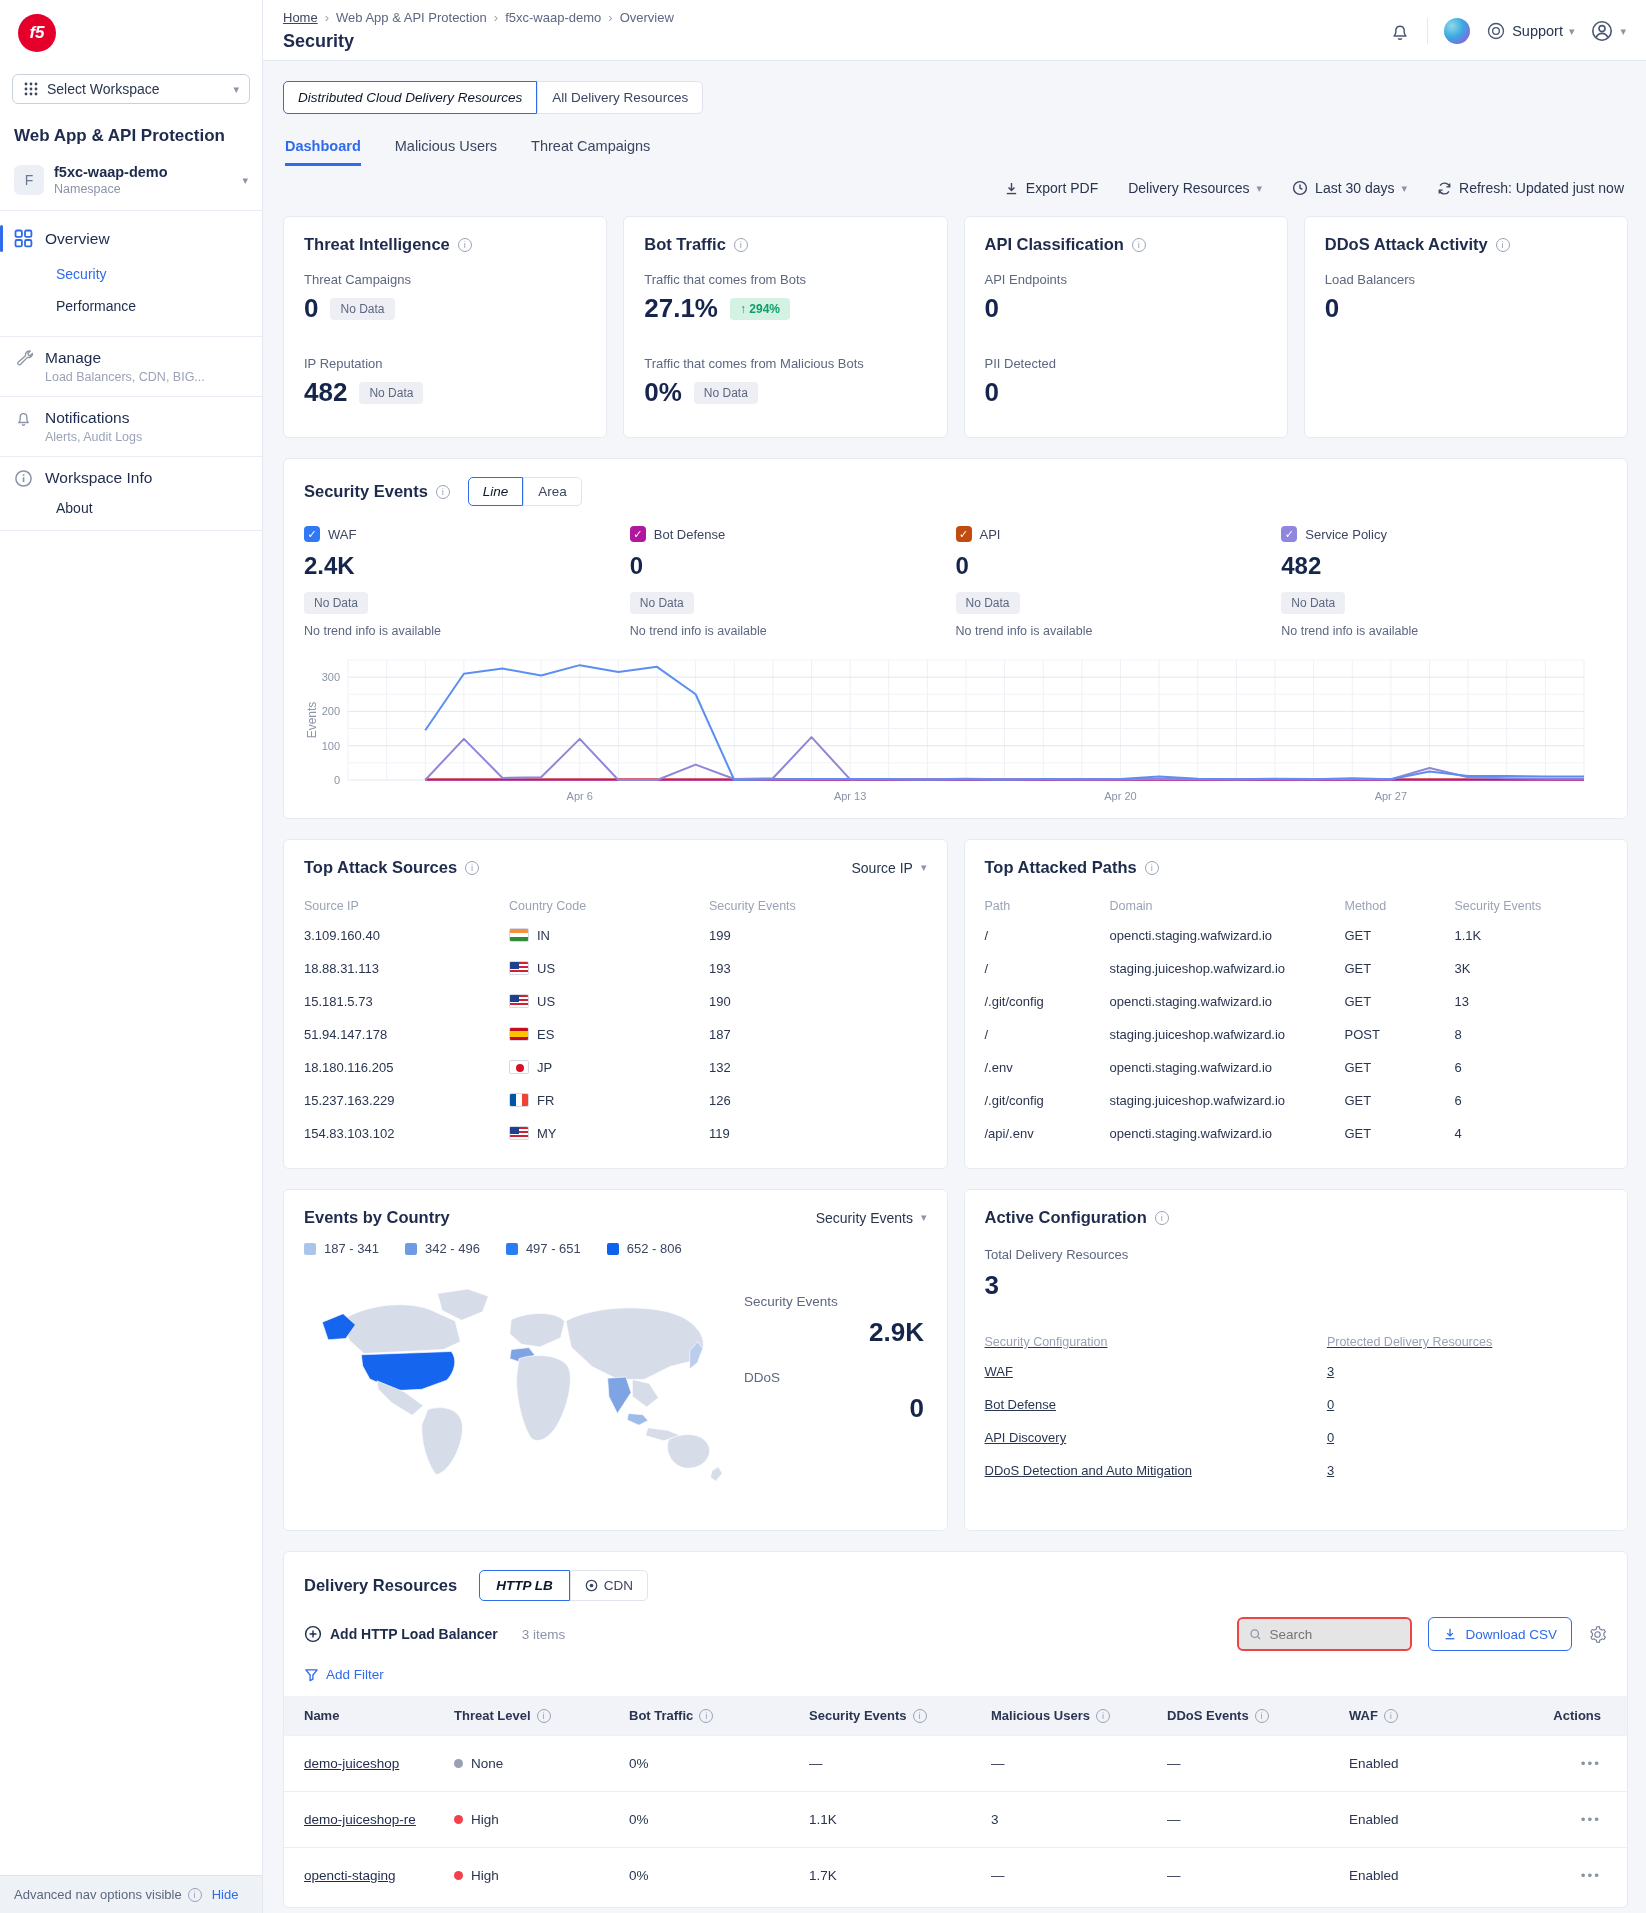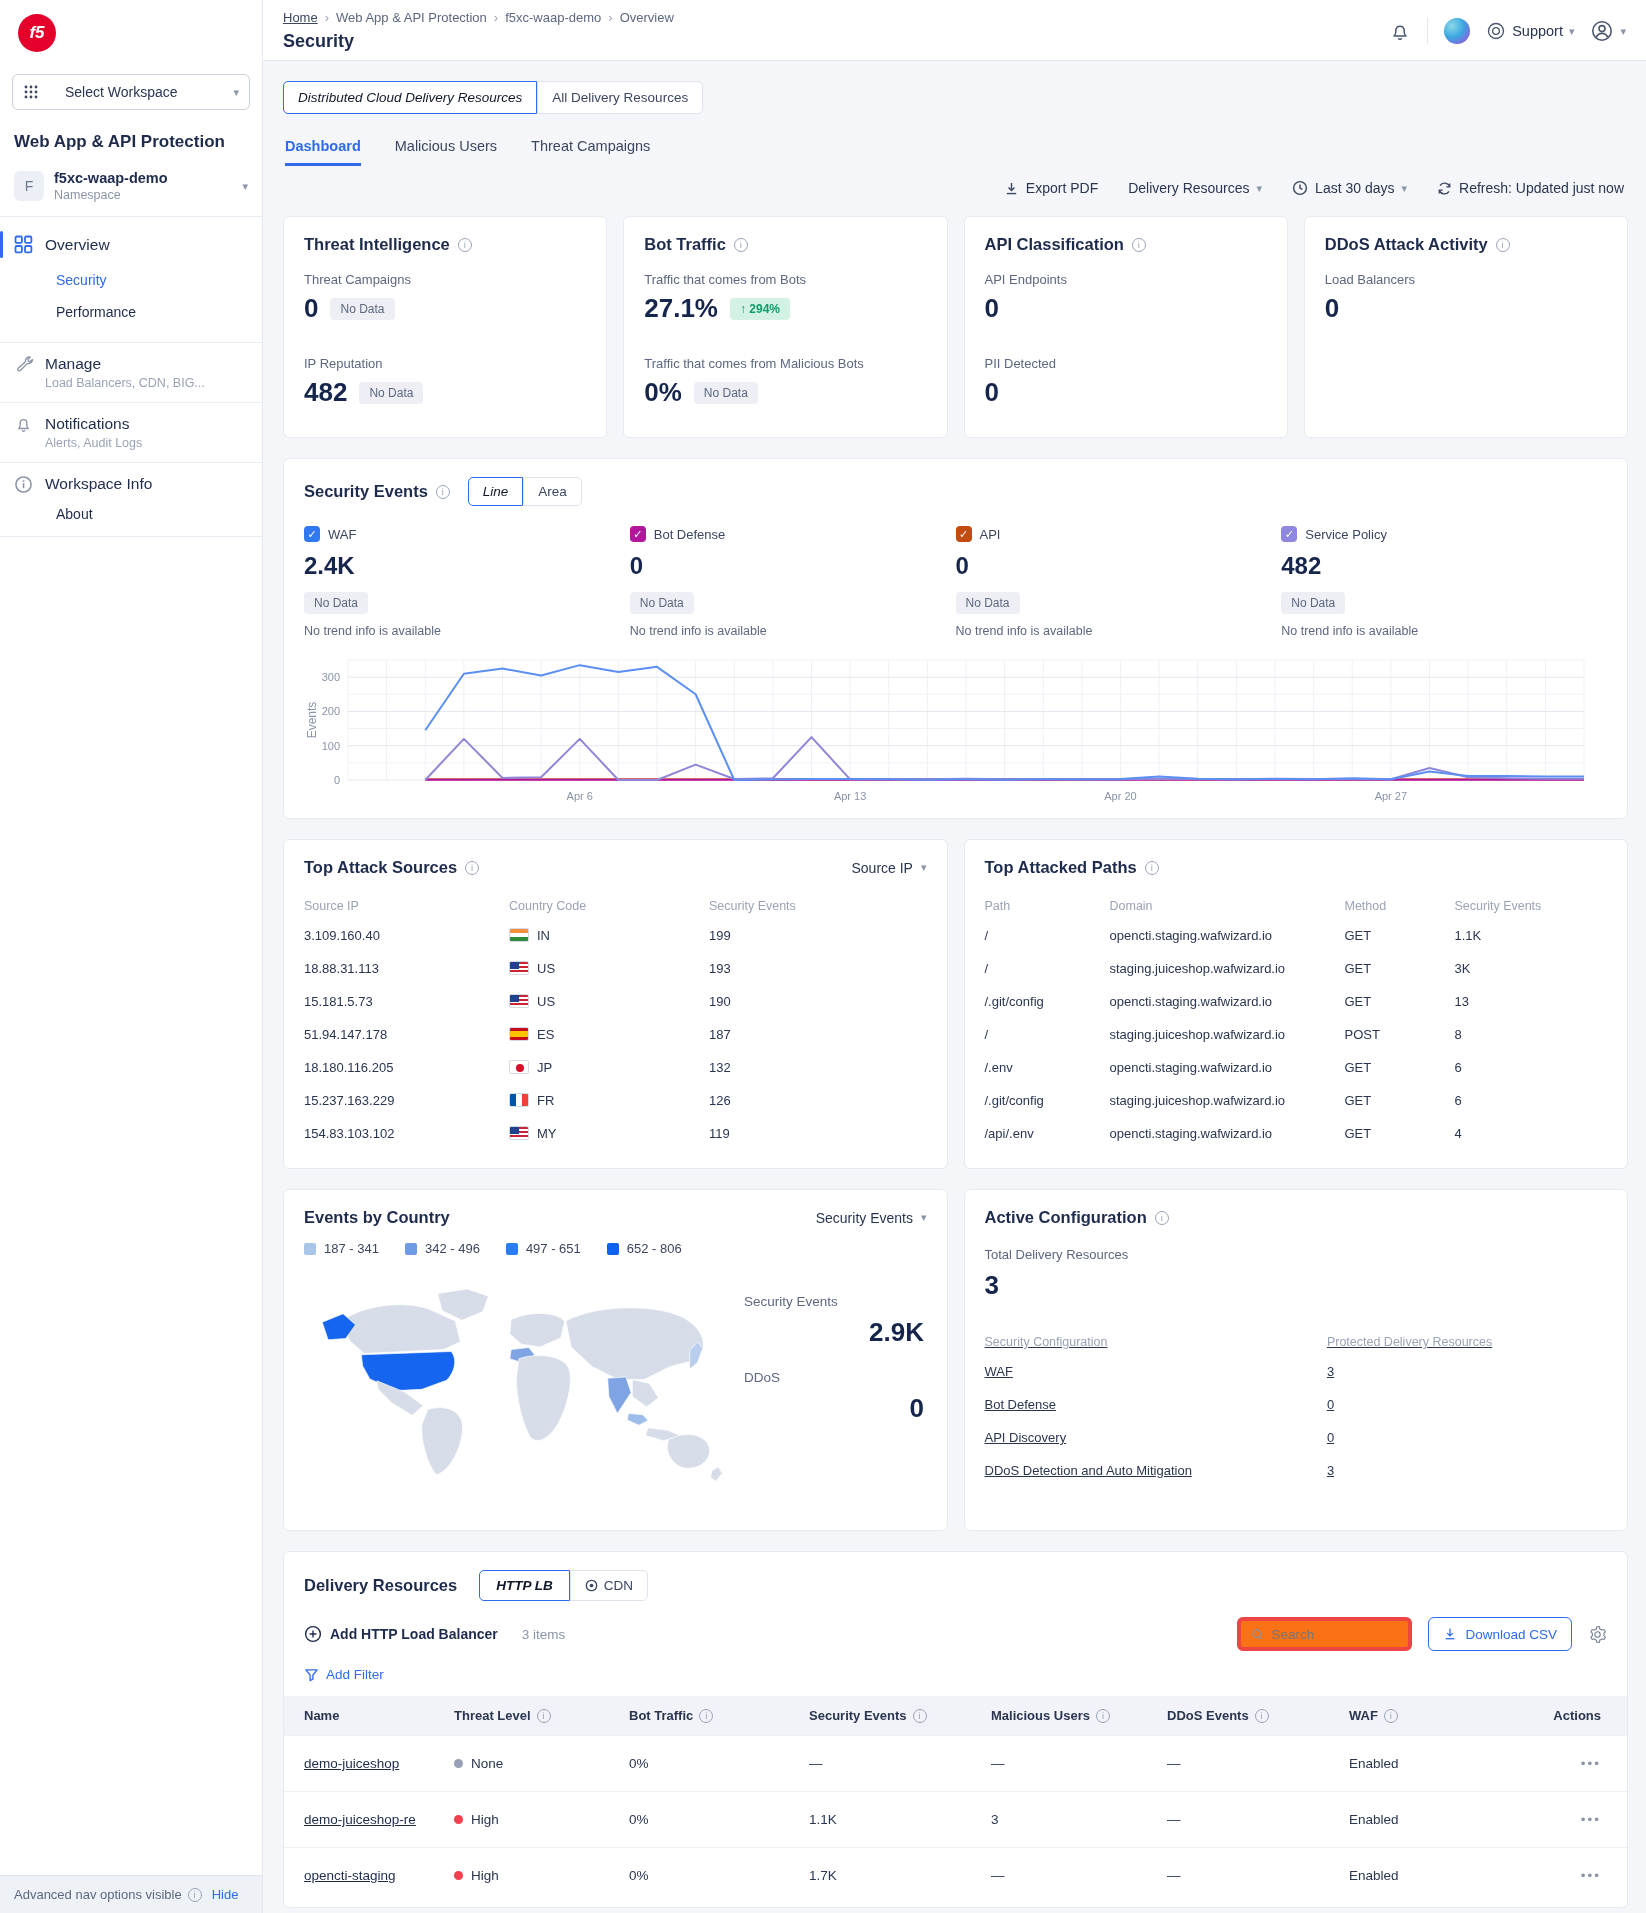--- a/index.html
+++ b/index.html
@@ -2,21 +2,21 @@
 <html><head>
 <meta charset="utf-8">
 <style>
   * { box-sizing: border-box; margin: 0; padding: 0; }
   html,body { width:1646px; height:1913px; }
   body { font-family:"Liberation Sans", sans-serif; background:#f4f6f9; color:#2a3550; display:flex; overflow:hidden; }
   
   .sidebar { width:263px; min-width:263px; background:#fff; border-right:1px solid #e4e8f0; display:flex; flex-direction:column; }
   .logo-wrap { padding:14px 0 10px 18px; }
   .f5-logo { width:38px; height:38px; border-radius:50%; background:#e4002b; color:#fff; font-weight:bold; font-style:italic; font-size:17px; display:flex; align-items:center; justify-content:center; }
-  .ws-select { margin:12px 12px 6px 12px; height:36px; border:1px solid #c9d1de; border-radius:6px; display:flex; align-items:center; gap:26px; padding:0 10px; cursor:pointer; background:#fff; }
+  .ws-select { margin:12px 12px 6px 12px; height:30px; border:1px solid #c9d1de; border-radius:6px; display:flex; align-items:center; gap:8px; padding:0 10px; cursor:pointer; background:#fff; }
   .ws-select .lbl { font-size:14px; color:#2a3550; flex:1; }
   .chev { color:#8a93a8; font-size:11px; }
   .ws-title { font-size:17px; font-weight:bold; color:#1e2b4d; padding:16px 14px 12px 14px; }
   .ns-row { display:flex; align-items:center; gap:10px; padding:6px 14px 14px 14px; border-bottom:1px solid #e9edf3; cursor:pointer; }
   .ns-avatar { width:30px; height:30px; border-radius:6px; background:#eceff5; color:#6b7690; display:flex; align-items:center; justify-content:center; font-size:14px; }
   .ns-texts { flex:1; }
   .ns-name { font-size:14.5px; font-weight:bold; color:#1e2b4d; }
   .ns-sub { font-size:12.5px; color:#8a93a8; margin-top:2px; }
   .nav { padding-top:8px; }
   .nav-item { display:flex; align-items:center; gap:12px; padding:10px 14px; position:relative; cursor:pointer; }
@@ -112,21 +112,21 @@
   .map-stat-value { font-size:26px; font-weight:bold; color:#16254c; margin-top:8px;text-align:right; }
   
   .ac-grid { grid-template-columns: 55% 45%; }
   .big-num { font-size:26px; font-weight:bold; color:#16254c; margin-top:8px; }
   
   .dr-card { margin:20px 0 24px 0; padding:18px 0 4px 0; }
   .dr-head { display:flex; align-items:center; gap:22px; padding:0 20px; }
   .dr-actions { display:flex; align-items:center; gap:16px; padding:16px 20px 0 20px; }
   .add-lb { display:flex; align-items:center; gap:8px; font-size:14px; font-weight:bold; color:#1e2b4d; cursor:pointer; }
   .items-count { font-size:13.5px; color:#8a93a8; margin-left:8px; }
-  .search-box { margin-left:auto; width:175px; height:34px; border:4px solid #ef4444; border-radius:6px; display:flex; align-items:center; gap:7px; padding:0 10px; background:#f97316; }
+  .search-box { margin-left:auto; width:175px; height:34px; border:2px solid #ef4444; border-radius:6px; display:flex; align-items:center; gap:7px; padding:0 10px; background:#e5e5e5; }
   .search-box input { border:none; outline:none; width:100%; font-size:13.5px; font-family:inherit; color:#2a3550; background:transparent; }
   .dl-btn { height:34px; border:1px solid #2f6bea; color:#2f6bea; background:#fff; border-radius:6px; font-size:13.5px; font-family:inherit; display:flex; align-items:center; gap:8px; padding:0 14px; cursor:pointer; }
   .add-filter { display:flex; align-items:center; gap:7px; color:#2f6bea; font-size:13.5px; padding:16px 20px 14px 20px; cursor:pointer; }
   .dr-grid { grid-template-columns: 150px 175px 180px 182px 176px 182px 155px 1fr; }
   .dr-table-head { background:#f1f3f8; font-size:13px; color:#2a3550; font-weight:bold; padding:12px 0 12px 20px; display:grid; }
   .dr-row { display:grid; padding:20px 0 20px 20px; border-top:1px solid #eceff4; font-size:13.5px; color:#2a3550; align-items:center; }
   .dr-name { text-decoration:underline; color:#1e2b4d; cursor:pointer; }
   .level { display:flex; align-items:center; gap:8px; }
   .level-dot { width:9px; height:9px; border-radius:50%; background:#97a0b4; }
   .level-dot[data-level="High"] { background:#f43f4c; }

